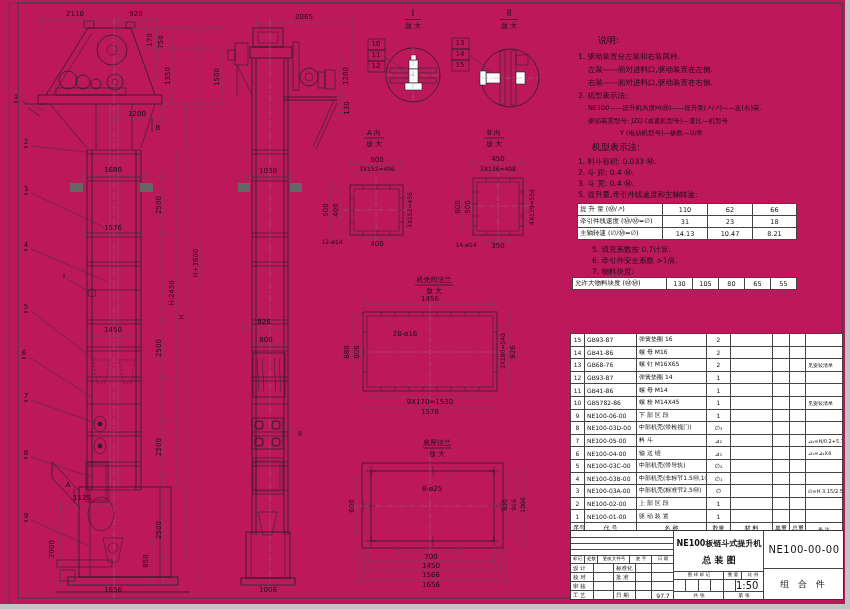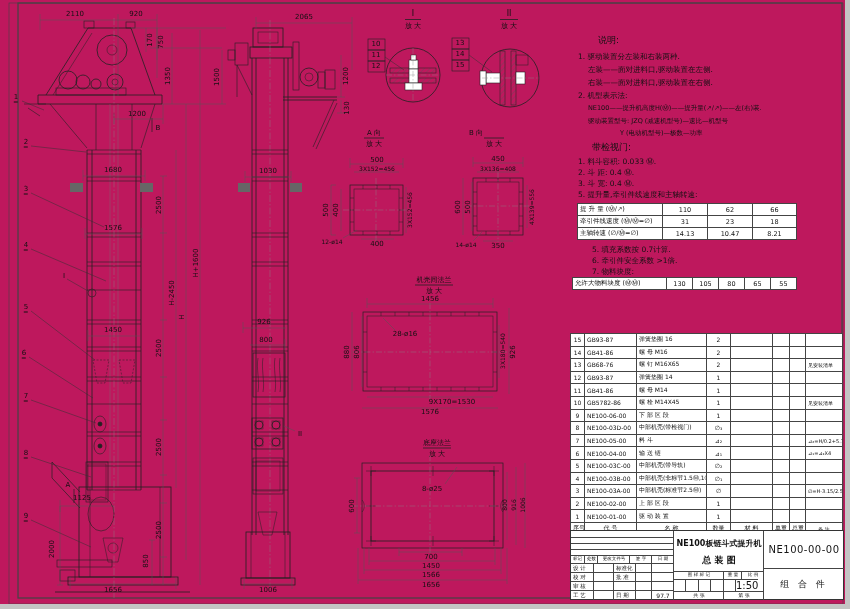--- a/index.html
+++ b/index.html
@@ -322,39 +322,39 @@
 <span class="t" style="left:374px;top:133px">A 向</span>
 <span class="t" style="left:374px;top:144px">放 大</span>
 <span class="t" style="left:377px;top:160px">500</span>
 <span class="t s6" style="left:377px;top:169px">3X152=456</span>
 <span class="t r" style="left:326px;top:210px">500</span>
 <span class="t r" style="left:336px;top:210px">400</span>
 <span class="t r s6" style="left:410px;top:210px">3X152=456</span>
 <span class="t" style="left:377px;top:244px">400</span>
 <span class="t s6" style="left:332px;top:242px">12-ø14</span>
 
-<span class="t" style="left:476px;top:133px">B 向</span>
+<span class="t" style="left:494px;top:133px">B 向</span>
 <span class="t" style="left:494px;top:144px">放 大</span>
 <span class="t" style="left:498px;top:159px">450</span>
 <span class="t s6" style="left:498px;top:169px">3X136=408</span>
 <span class="t r" style="left:458px;top:207px">600</span>
 <span class="t r" style="left:468px;top:207px">500</span>
 <span class="t r s6" style="left:532px;top:207px">4X139=556</span>
 <span class="t" style="left:498px;top:246px">350</span>
 <span class="t s6" style="left:466px;top:245px">14-ø14</span>
 
 <span class="t" style="left:434px;top:280px">机壳间法兰</span>
 <span class="t" style="left:434px;top:291px">放 大</span>
 <span class="t" style="left:430px;top:299px">1456</span>
 <span class="t" style="left:405px;top:334px">28-ø16</span>
 <span class="t r" style="left:347px;top:352px">880</span>
 <span class="t r" style="left:357px;top:352px">806</span>
 <span class="t r s6" style="left:503px;top:351px">3X180=540</span>
 <span class="t r" style="left:513px;top:352px">926</span>
-<span class="t" style="left:452px;top:402px">9X170=1530</span>
+<span class="t" style="left:430px;top:402px">9X170=1530</span>
 <span class="t" style="left:430px;top:412px">1576</span>
 
 <span class="t" style="left:437px;top:443px">底座法兰</span>
 <span class="t" style="left:437px;top:454px">放 大</span>
 <span class="t" style="left:432px;top:489px">8-ø25</span>
 <span class="t r" style="left:352px;top:506px">600</span>
 <span class="t r s6" style="left:505px;top:505px">800</span>
 <span class="t r s6" style="left:514px;top:505px">916</span>
 <span class="t r s6" style="left:523px;top:505px">1006</span>
 <span class="t" style="left:431px;top: 557px">700</span>
@@ -364,21 +364,21 @@
 
 <span class="t lt s9" style="left:598px;top:36px">说明:</span>
 <span class="t lt s75" style="left:578px;top:53px">1. 驱动装置分左装和右装两种.</span>
 <span class="t lt s75" style="left:588px;top:66px">左装——面对进料口,驱动装置在左侧.</span>
 <span class="t lt s75" style="left:588px;top:79px">右装——面对进料口,驱动装置在右侧.</span>
 <span class="t lt s75" style="left:578px;top:92px">2. 机型表示法:</span>
 <span class="t lt s65" style="left:588px;top:105px">NE100——提升机高度H(Ⓜ)——提升量(↗/↗)——左(右)装.</span>
 <span class="t lt s65" style="left:588px;top:118px">驱动装置型号: JZQ (减速机型号)—速比—机型号</span>
 <span class="t lt s65" style="left:620px;top:130px">Y (电动机型号)—极数—功率</span>
 
-<span class="t lt s9" style="left:592px;top:143px">带检视门:</span>
+<span class="t lt s9" style="left:592px;top:143px">机型表示法:</span>
 <span class="t lt s75" style="left:578px;top:158px">1. 料斗容积: 0.033 Ⓜ.</span>
 <span class="t lt s75" style="left:578px;top:169px">2. 斗  距: 0.4 Ⓜ.</span>
 <span class="t lt s75" style="left:578px;top:180px">3. 斗  宽: 0.4 Ⓜ.</span>
 <span class="t lt s75" style="left:578px;top:191px">5. 提升量,牵引件线速度和主轴转速:</span>
 
 <table class="grid" style="left:577px;top:203px;width:219px">
   <colgroup>
         <col style="width:85px">
         <col style="width:45px">
         <col style="width:45px">

